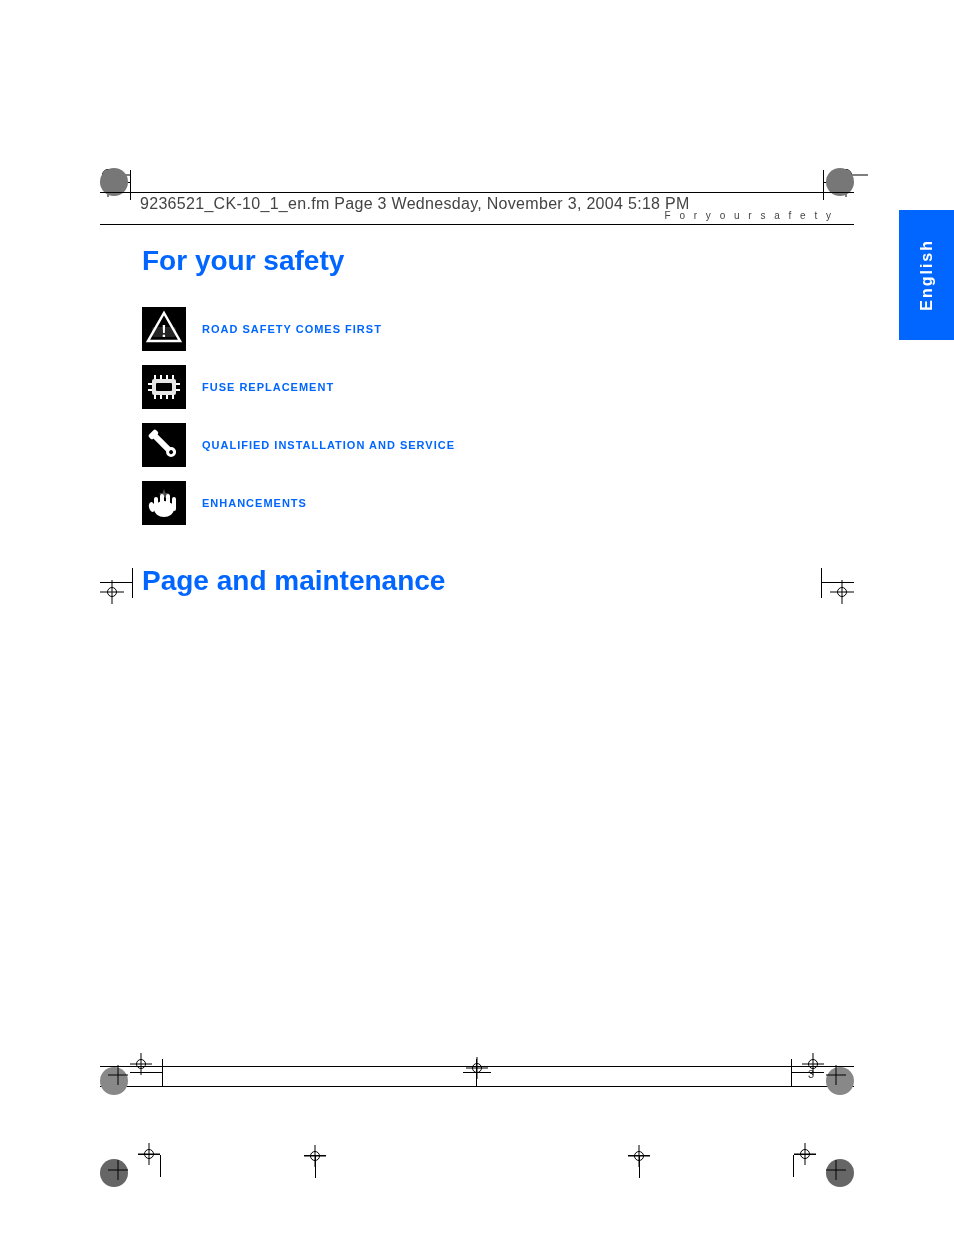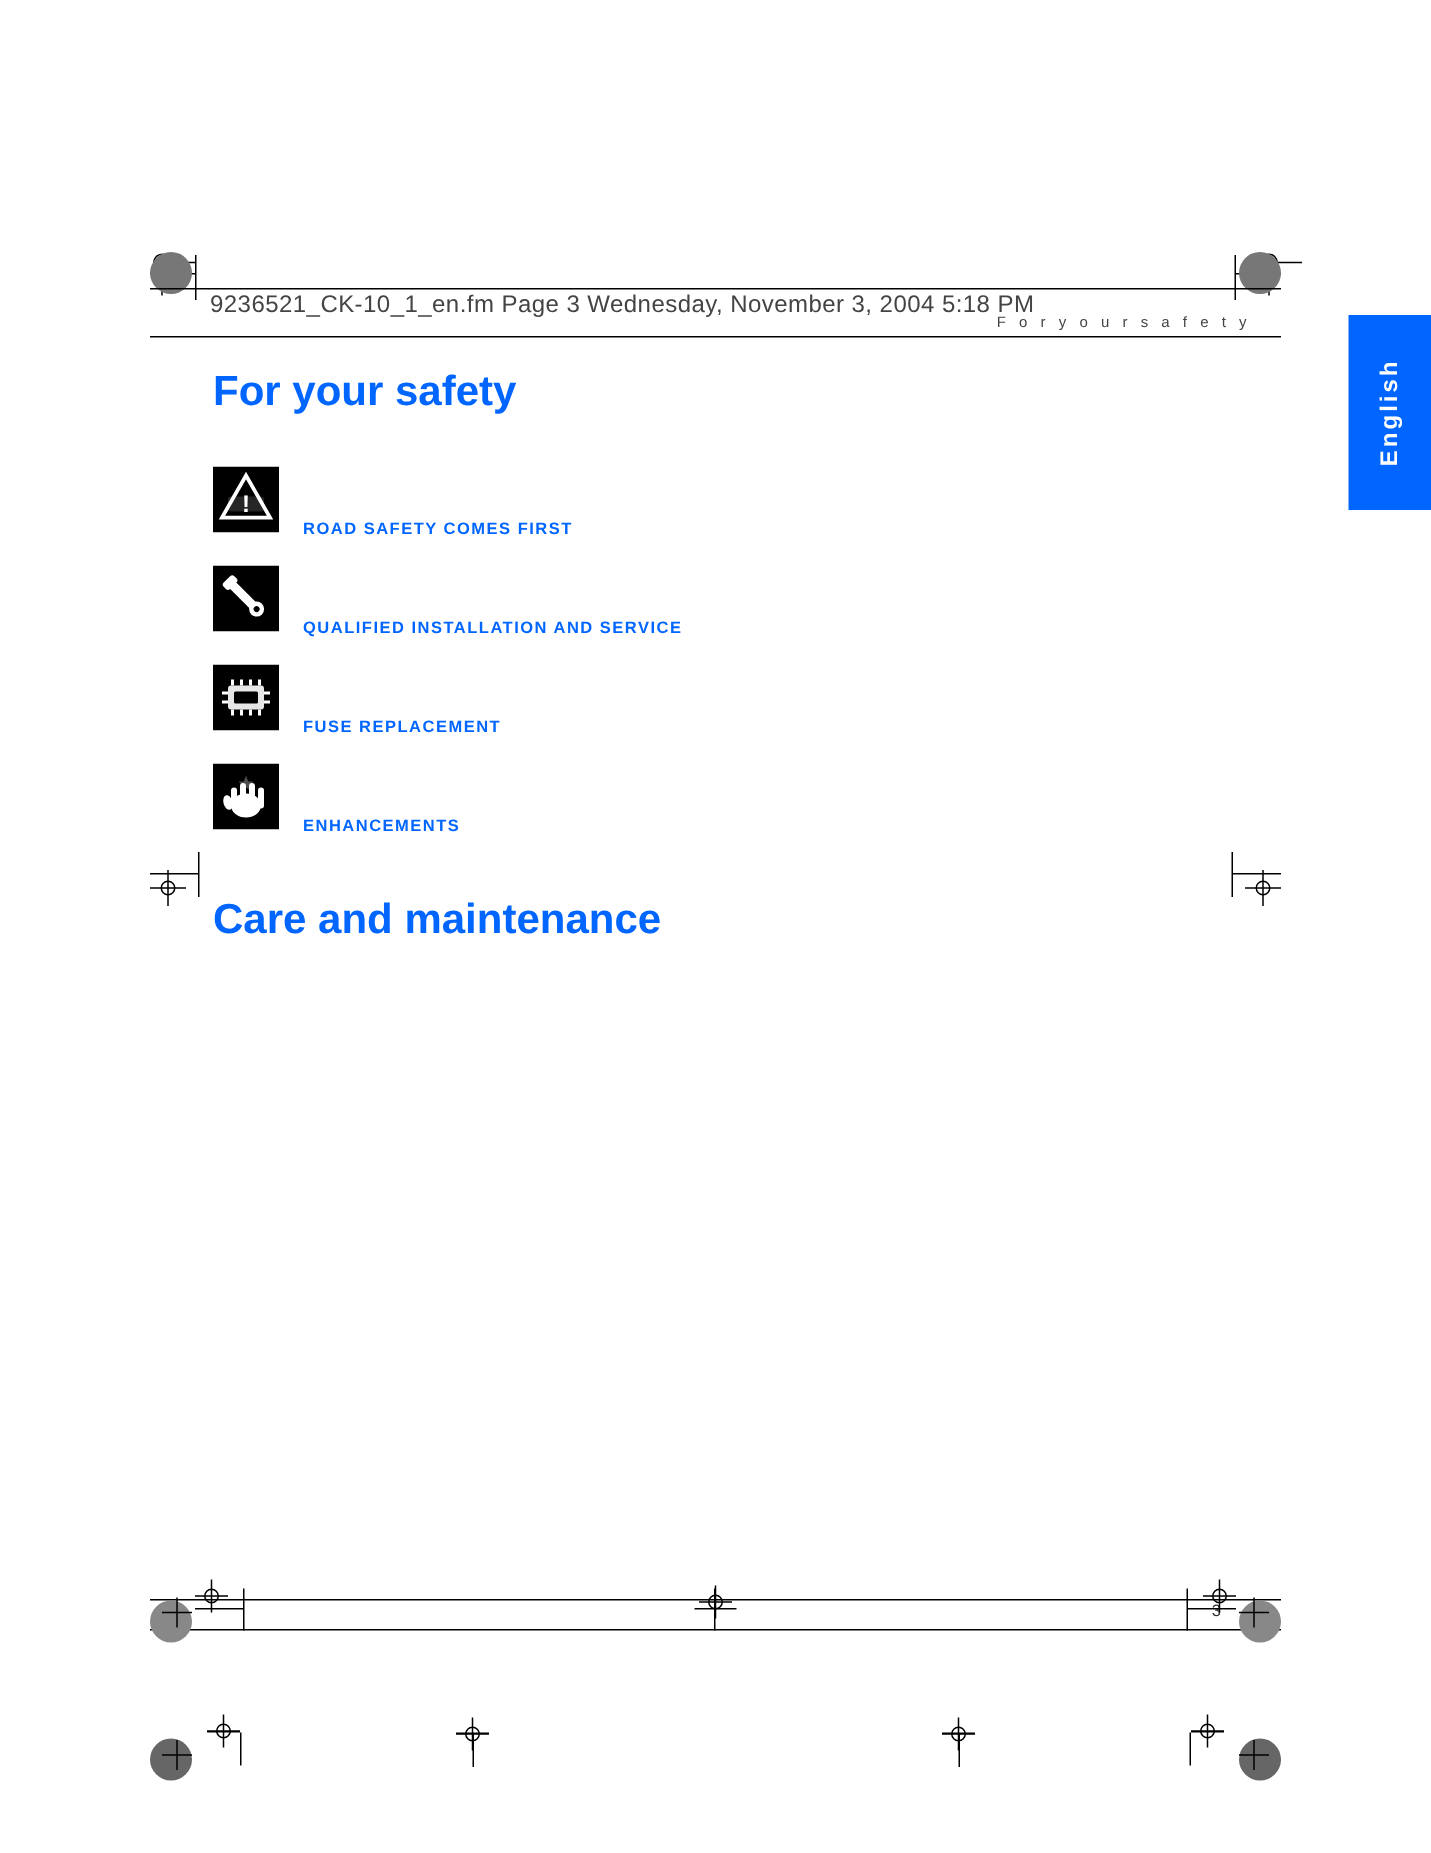--- a/index.html
+++ b/index.html
@@ -68,21 +68,20 @@
       margin-right: 16px;
       flex-shrink: 0;
     }
 
     .menu-label {
       font-size: 11px;
       font-weight: bold;
       color: #0066ff;
       letter-spacing: 1px;
       text-transform: uppercase;
-      margin-top: 40px;
     }
 
     
     .care-heading {
       font-size: 28px;
       font-weight: bold;
       color: #0066ff;
       margin-top: 40px;
     }
 
@@ -189,36 +188,20 @@
         <svg viewBox="0 0 44 44" xmlns="http://www.w3.org/2000/svg" class="icon-svg">
           <rect width="44" height="44" fill="#000"></rect>
 
           <polygon points="22,6 38,34 6,34" fill="none" stroke="white" stroke-width="2.5"></polygon>
           <text x="22" y="30" text-anchor="middle" fill="white" font-size="16" font-weight="bold">!</text>
 
           <rect x="10" y="20" width="24" height="10" rx="2" fill="white" opacity="0.15"></rect>
         </svg>
       </div>
       <span class="menu-label">ROAD SAFETY COMES FIRST</span>
-    </div>
-
-    <div class="menu-item">
-      <div class="menu-icon">
-        <svg viewBox="0 0 44 44" xmlns="http://www.w3.org/2000/svg" class="icon-svg">
-          <rect width="44" height="44" fill="#000"></rect>
-
-          <g transform="translate(22,22) rotate(-45)">
-            <rect x="-3" y="-16" width="6" height="24" rx="1.5" fill="white"></rect>
-            <rect x="-5" y="-18" width="10" height="6" rx="2" fill="white"></rect>
-            <ellipse cx="0" cy="10" rx="5" ry="5" fill="white"></ellipse>
-            <ellipse cx="0" cy="10" rx="2" ry="2" fill="#000"></ellipse>
-          </g>
-        </svg>
-      </div>
-      <span class="menu-label">QUALIFIED INSTALLATION AND SERVICE</span>
     </div>
 
     <div class="menu-item">
       <div class="menu-icon">
         <svg viewBox="0 0 44 44" xmlns="http://www.w3.org/2000/svg" class="icon-svg">
           <rect width="44" height="44" fill="#000"></rect>
 
           <rect x="10" y="14" width="24" height="16" rx="2" fill="white" opacity="0.9"></rect>
           <rect x="14" y="18" width="16" height="8" rx="1" fill="#000"></rect>
 
@@ -237,38 +220,54 @@
         </svg>
       </div>
       <span class="menu-label">FUSE REPLACEMENT</span>
     </div>
 
     <div class="menu-item">
       <div class="menu-icon">
         <svg viewBox="0 0 44 44" xmlns="http://www.w3.org/2000/svg" class="icon-svg">
           <rect width="44" height="44" fill="#000"></rect>
 
+          <g transform="translate(22,22) rotate(-45)">
+            <rect x="-3" y="-16" width="6" height="24" rx="1.5" fill="white"></rect>
+            <rect x="-5" y="-18" width="10" height="6" rx="2" fill="white"></rect>
+            <ellipse cx="0" cy="10" rx="5" ry="5" fill="white"></ellipse>
+            <ellipse cx="0" cy="10" rx="2" ry="2" fill="#000"></ellipse>
+          </g>
+        </svg>
+      </div>
+      <span class="menu-label">QUALIFIED INSTALLATION AND SERVICE</span>
+    </div>
+
+    <div class="menu-item">
+      <div class="menu-icon">
+        <svg viewBox="0 0 44 44" xmlns="http://www.w3.org/2000/svg" class="icon-svg">
+          <rect width="44" height="44" fill="#000"></rect>
+
           <ellipse cx="22" cy="28" rx="10" ry="8" fill="white"></ellipse>
 
           <rect x="12" y="16" width="4" height="14" rx="2" fill="white"></rect>
           <rect x="18" y="13" width="4" height="17" rx="2" fill="white"></rect>
           <rect x="24" y="13" width="4" height="17" rx="2" fill="white"></rect>
           <rect x="30" y="16" width="4" height="14" rx="2" fill="white"></rect>
 
           <ellipse cx="10" cy="26" rx="3" ry="5" fill="white" transform="rotate(-15, 10, 26)"></ellipse>
 
           <polygon points="22,8 23.5,12 27,12 24.5,14.5 25.5,18 22,16 18.5,18 19.5,14.5 17,12 20.5,12" fill="white" opacity="0.3"></polygon>
         </svg>
       </div>
       <span class="menu-label">ENHANCEMENTS</span>
     </div>
 
   </div>
 
-  <div class="care-heading">Care and maintenance</div>
+  <div class="care-heading">Page and maintenance</div>
 
 </div>
 
 <div style="position:absolute; top:580px; left:100px;">
   <div style="position:relative; width:24px; height:24px;">
     <div class="rm-h" style="width:24px;"></div>
     <div class="rm-v" style="height:24px;"></div>
     <div style="position:absolute; width:10px; height:10px; border-radius:50%; border:1.5px solid #000; top:50%; left:50%; transform:translate(-50%,-50%);"></div>
   </div>
 </div>

